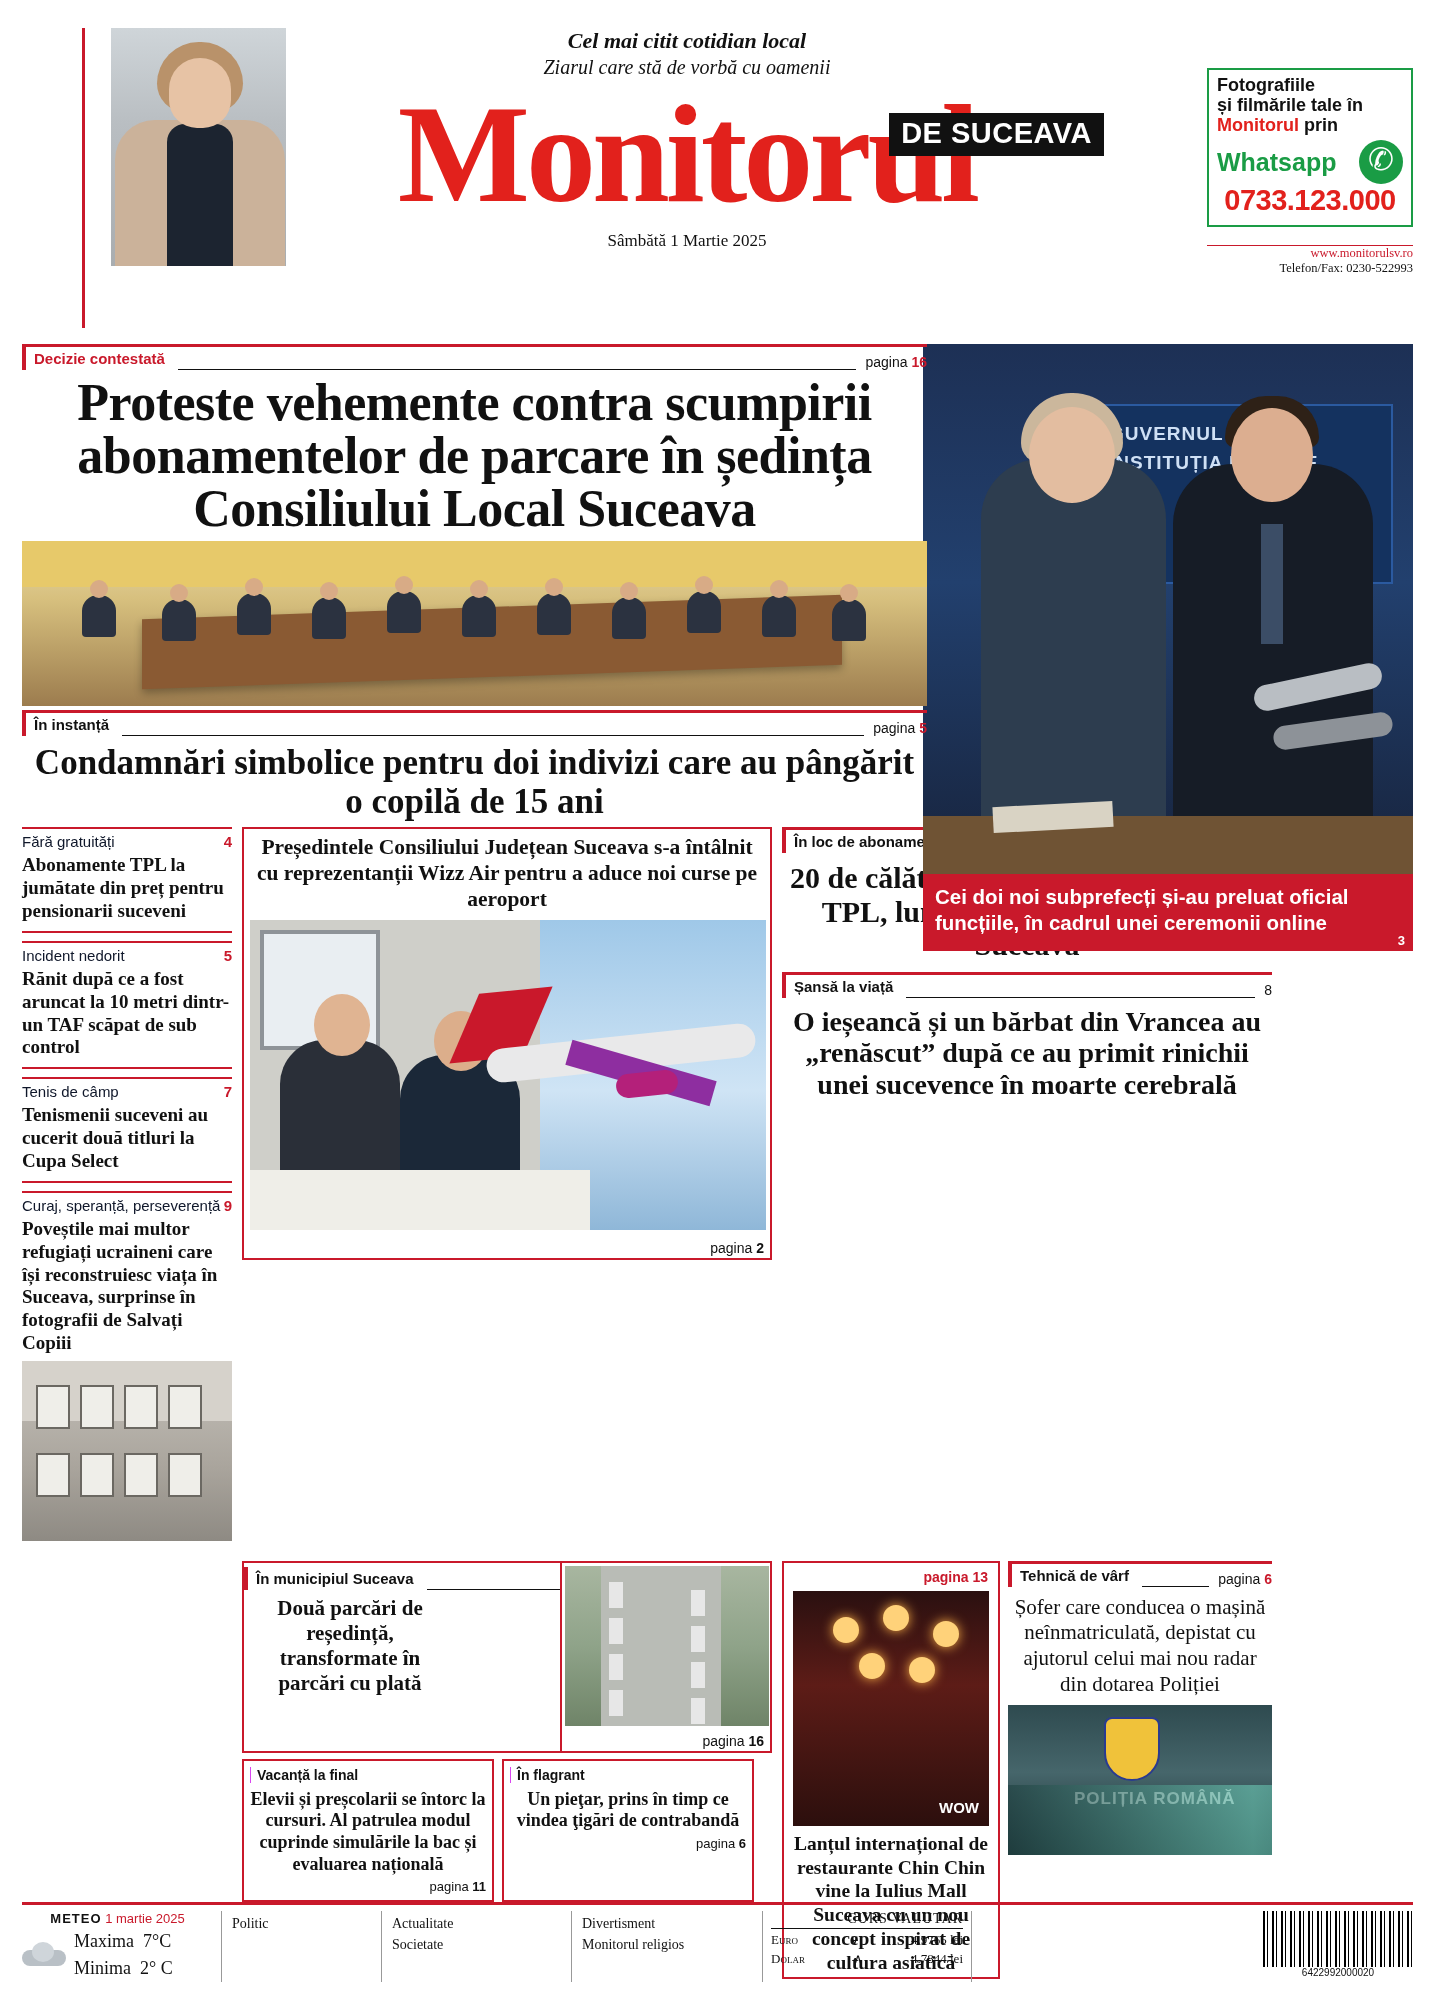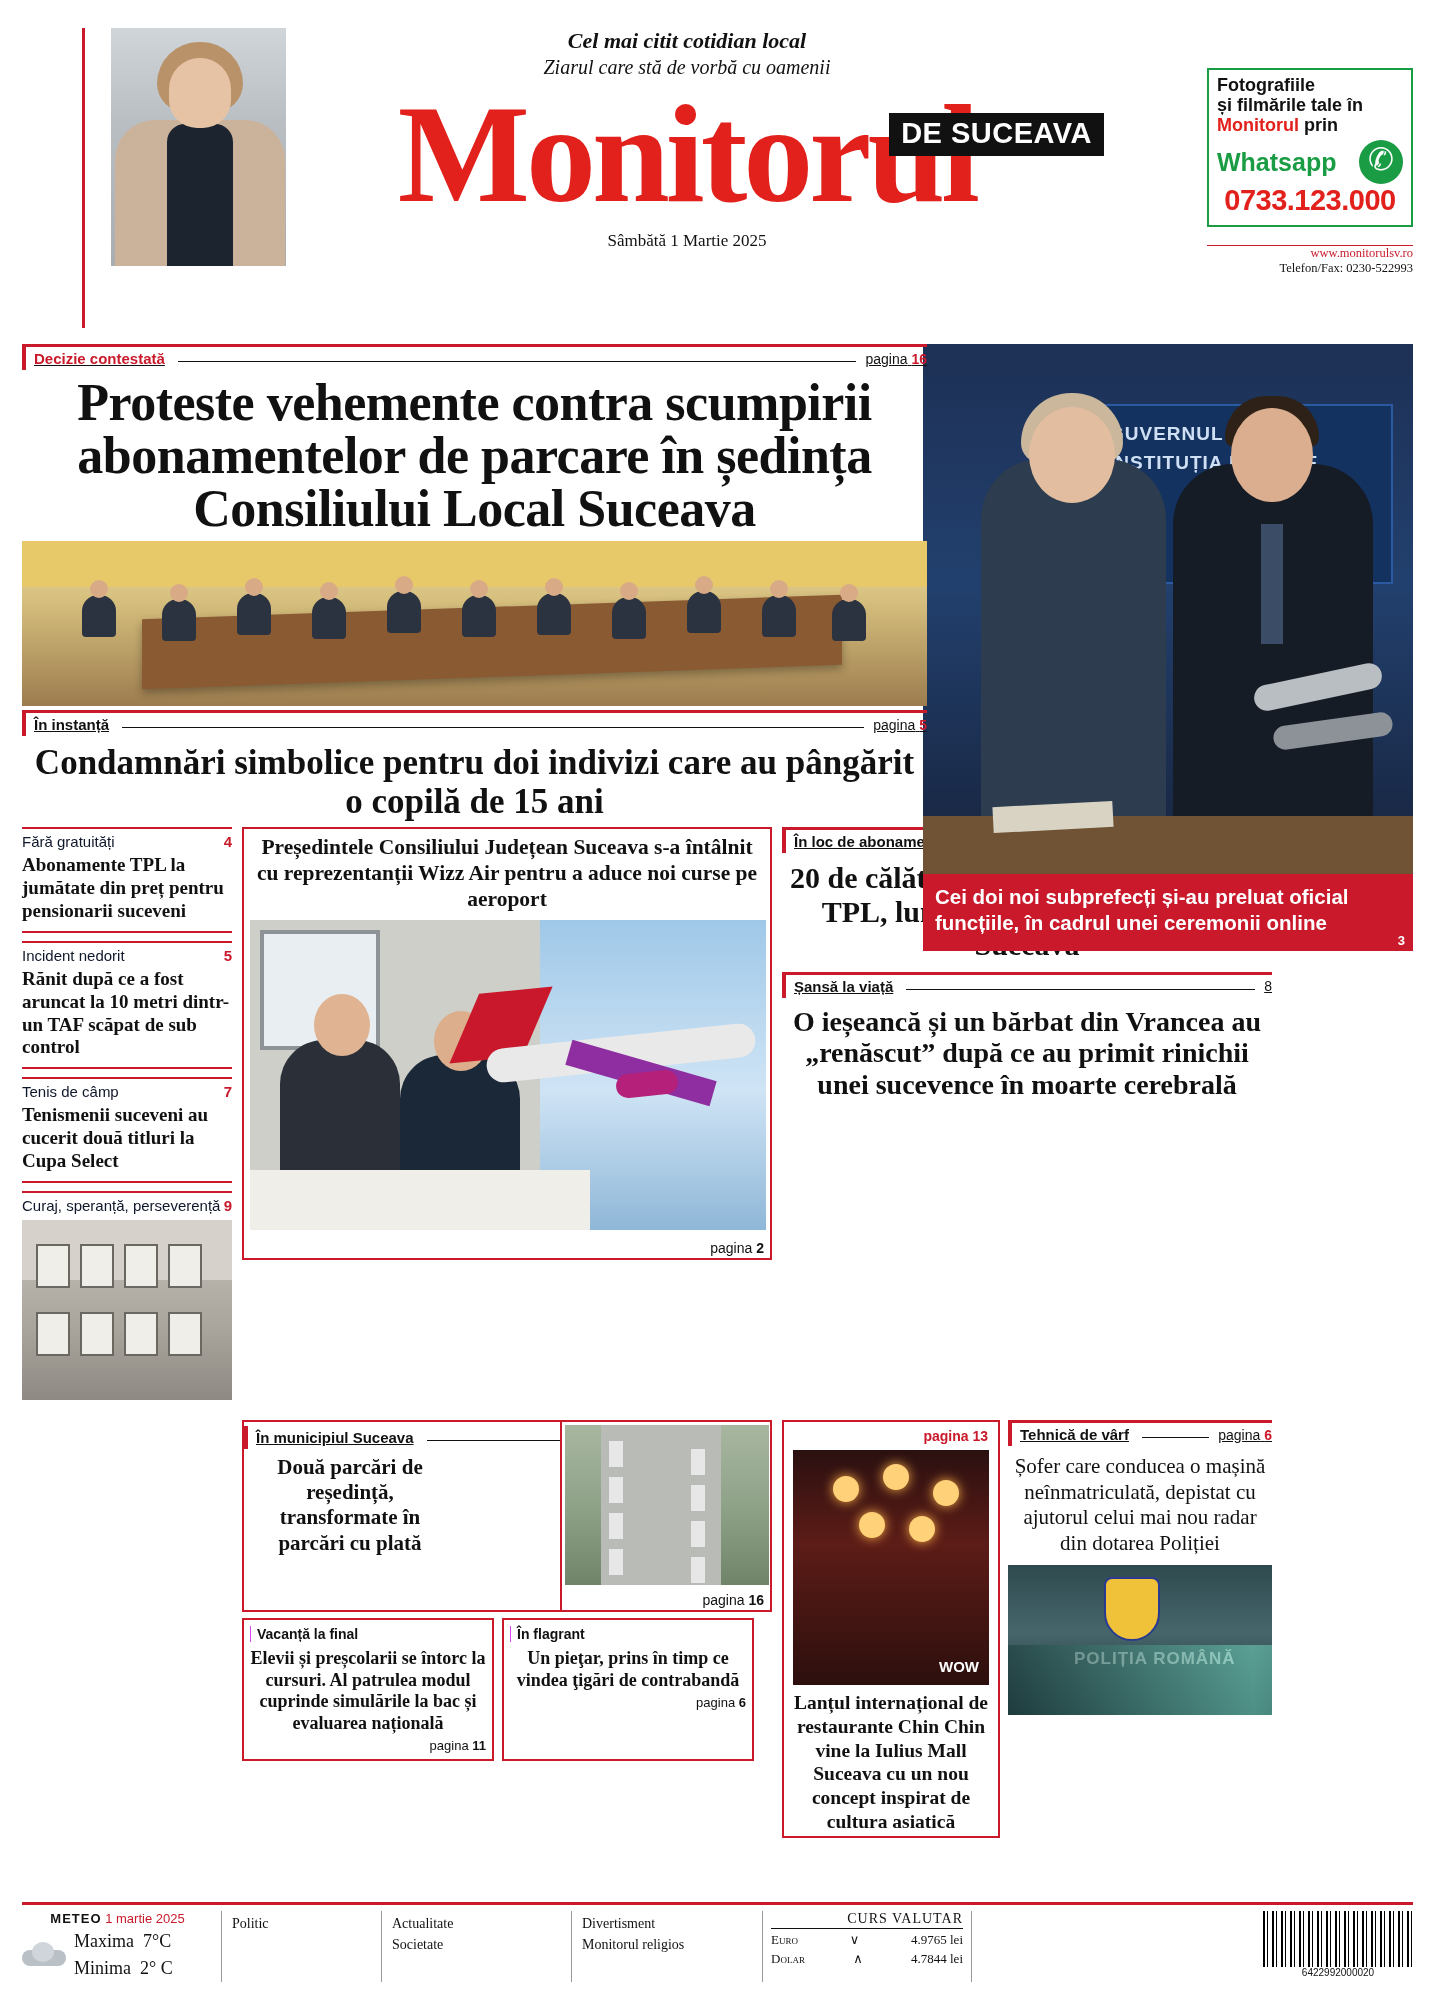--- a/index.html
+++ b/index.html
@@ -74,21 +74,21 @@
   .wa-txt { font-family:"Liberation Sans", sans-serif; font-weight:bold; font-size:25px; color:#1a9c45; }
   .wa-ico { width:44px; height:44px; border-radius:50%; background:#1a9c45; position:relative; }
   .wa-ico:after{ content:"✆"; position:absolute; left:0; right:0; top:-2px; color:#fff; font-size:31px; line-height:44px;}
   .wa-num { font-family:"Liberation Sans", sans-serif; font-weight:bold; font-size:29px; color:#e2211c; letter-spacing:-0.5px;}
   .site-line { position:absolute; right:0; top:232px; width:206px; text-align:right; font-size:12.5px; color:#c9192b; }
   .site-line .tel { color:#111; }
   .site-rule { position:absolute; right:0; top:231px; width:206px; border-top:1px solid #c9192b;}
 
   
   .rule-red { border-top:3px solid #c9192b; }
-  .lbl-row { display:flex; align-items:center; gap:9px;text-decoration:underline; }
+  .lbl-row { display:flex; align-items:flex-end; gap:9px; }
   .lbl {
     font-family:"Liberation Sans", sans-serif; font-weight:bold; font-size:15px;
     color:#c9192b; padding:3px 4px 3px 8px; border-left:4px solid #c9192b;
   }
   .lbl.dark { color:#111; }
   .lbl-line { flex:1; border-bottom:1px solid #111; height:1px; margin-top:6px;}
   .pg-lbl { font-size:14px; font-family:"Liberation Sans", sans-serif; }
   .pg-lbl b { color:#c9192b; }
 
   
@@ -375,20 +375,21 @@
             <div class="kick">Tenis de câmp</div>
             <div class="pnum">7</div>
           </div>
           <div class="txt">Tenismenii suceveni au cucerit două titluri la Cupa Select</div>
         </div>
         <div class="brief" style="border-bottom:none;">
           <div class="head">
             <div class="kick">Curaj, speranță, perseverență</div>
             <div class="pnum">9</div>
           </div>
+          <div class="txt">Poveștile mai multor refugiați ucraineni care își reconstruiesc viața în Suceava, surprinse în fotografii de Salvați Copiii</div>
           <div class="ukr-photo">
             <div class="fl"></div>
             <div class="fr" style="left:14px;"></div>
               <div class="fr" style="left:58px;"></div>
             <div class="fr" style="left:102px;"></div>
               <div class="fr" style="left:146px;"></div>
             <div class="fr" style="left:14px;top:92px;"></div>
               <div class="fr" style="left:58px;top:92px;"></div>
             <div class="fr" style="left:102px;top:92px;"></div>
               <div class="fr" style="left:146px;top:92px;"></div>

